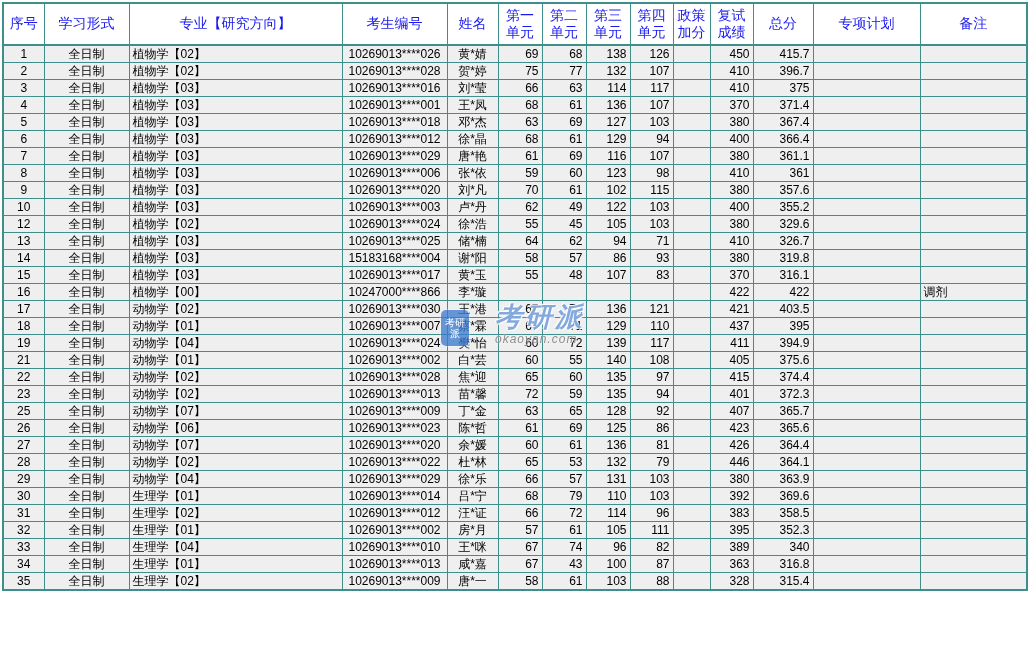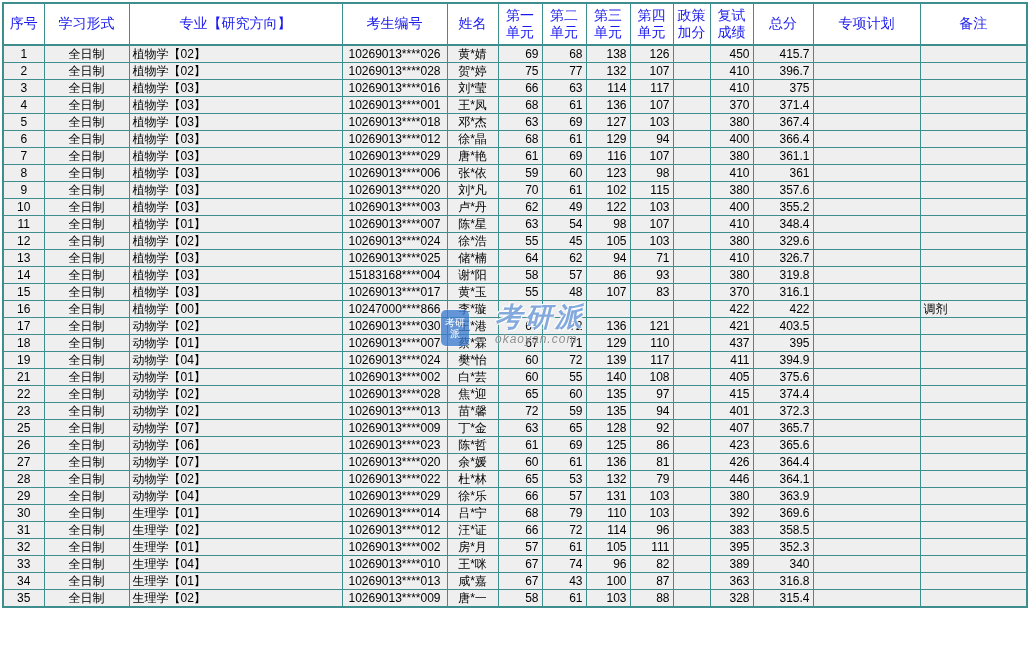--- a/index.html
+++ b/index.html
@@ -222,36 +222,20 @@
           <td class="al-right">49</td>
           <td class="al-right">122</td>
           <td class="al-right">103</td>
           <td class="al-right"></td>
           <td class="al-right">400</td>
           <td class="al-right">355.2</td>
           <td class="al-left"></td>
           <td class="al-left"></td>
         </tr>
         <tr>
-          <td class="al-center">11</td>
-          <td class="al-center">全日制</td>
-          <td class="al-left">植物学【01】</td>
-          <td class="al-center">10269013****007</td>
-          <td class="al-center">陈*星</td>
-          <td class="al-right">63</td>
-          <td class="al-right">54</td>
-          <td class="al-right">98</td>
-          <td class="al-right">107</td>
-          <td class="al-right"></td>
-          <td class="al-right">410</td>
-          <td class="al-right">348.4</td>
-          <td class="al-left"></td>
-          <td class="al-left"></td>
-        </tr>
-        <tr>
           <td class="al-center">12</td>
           <td class="al-center">全日制</td>
           <td class="al-left">植物学【02】</td>
           <td class="al-center">10269013****024</td>
           <td class="al-center">徐*浩</td>
           <td class="al-right">55</td>
           <td class="al-right">45</td>
           <td class="al-right">105</td>
           <td class="al-right">103</td>
           <td class="al-right"></td>

